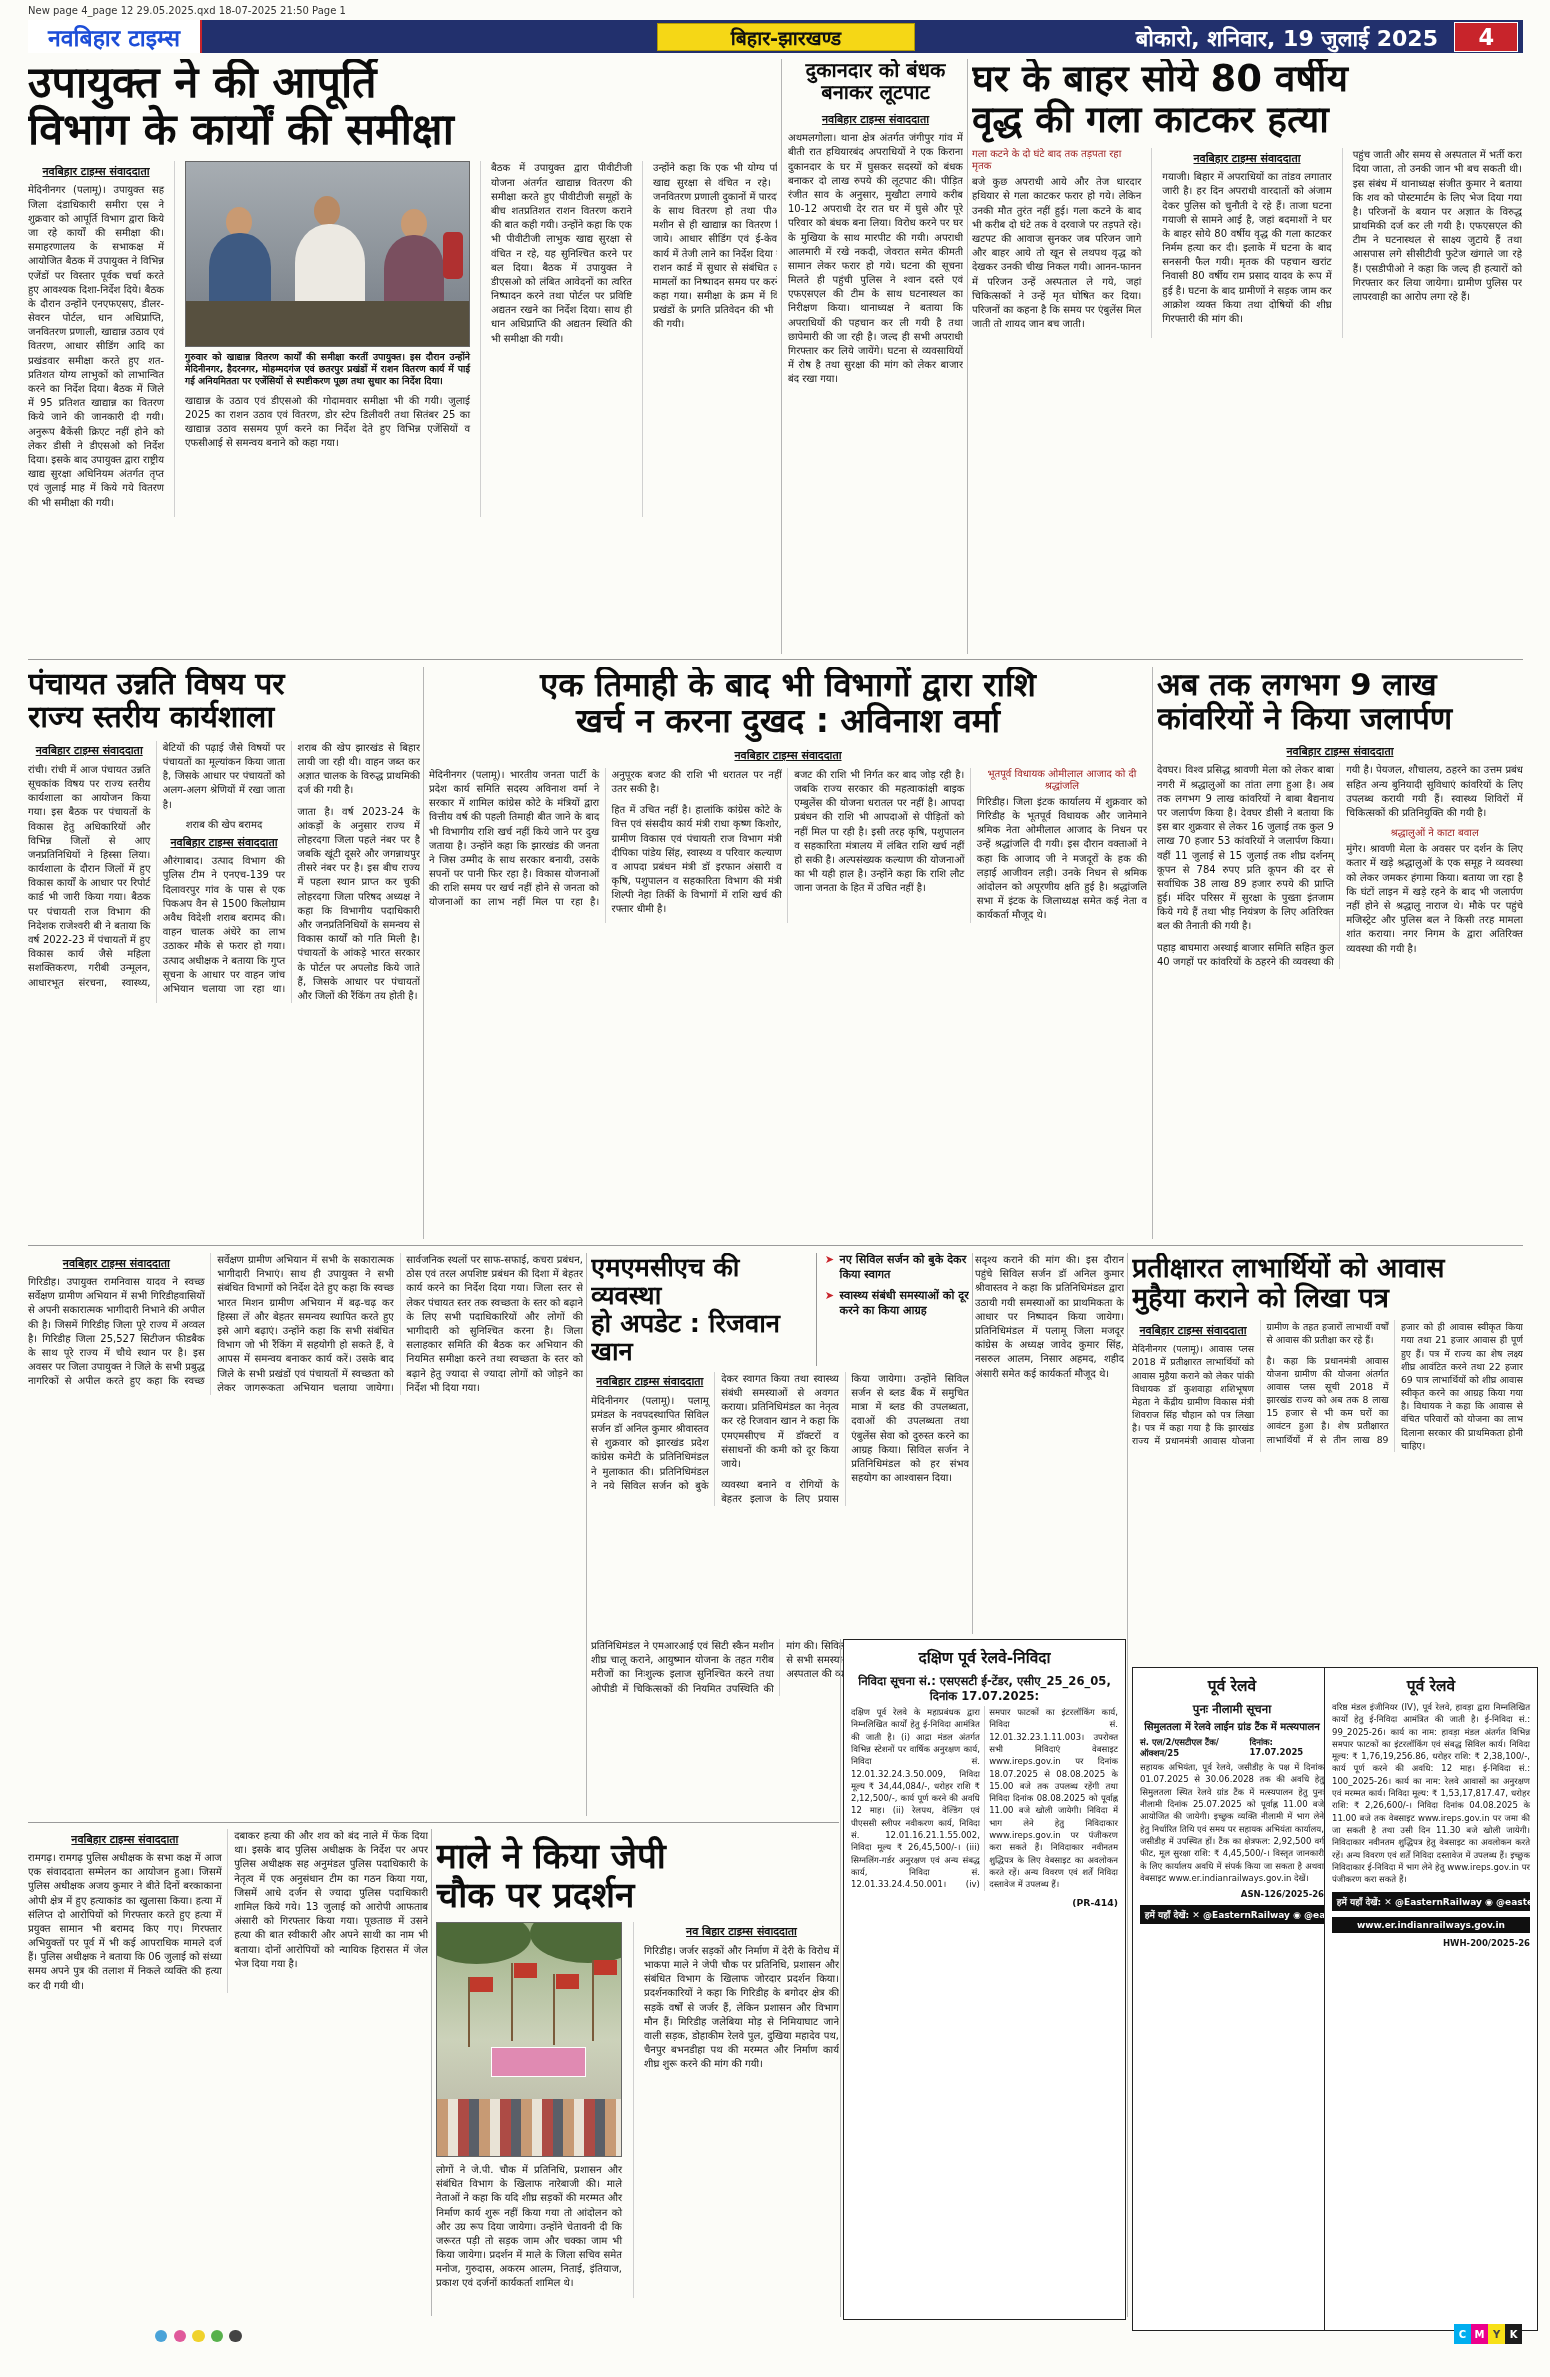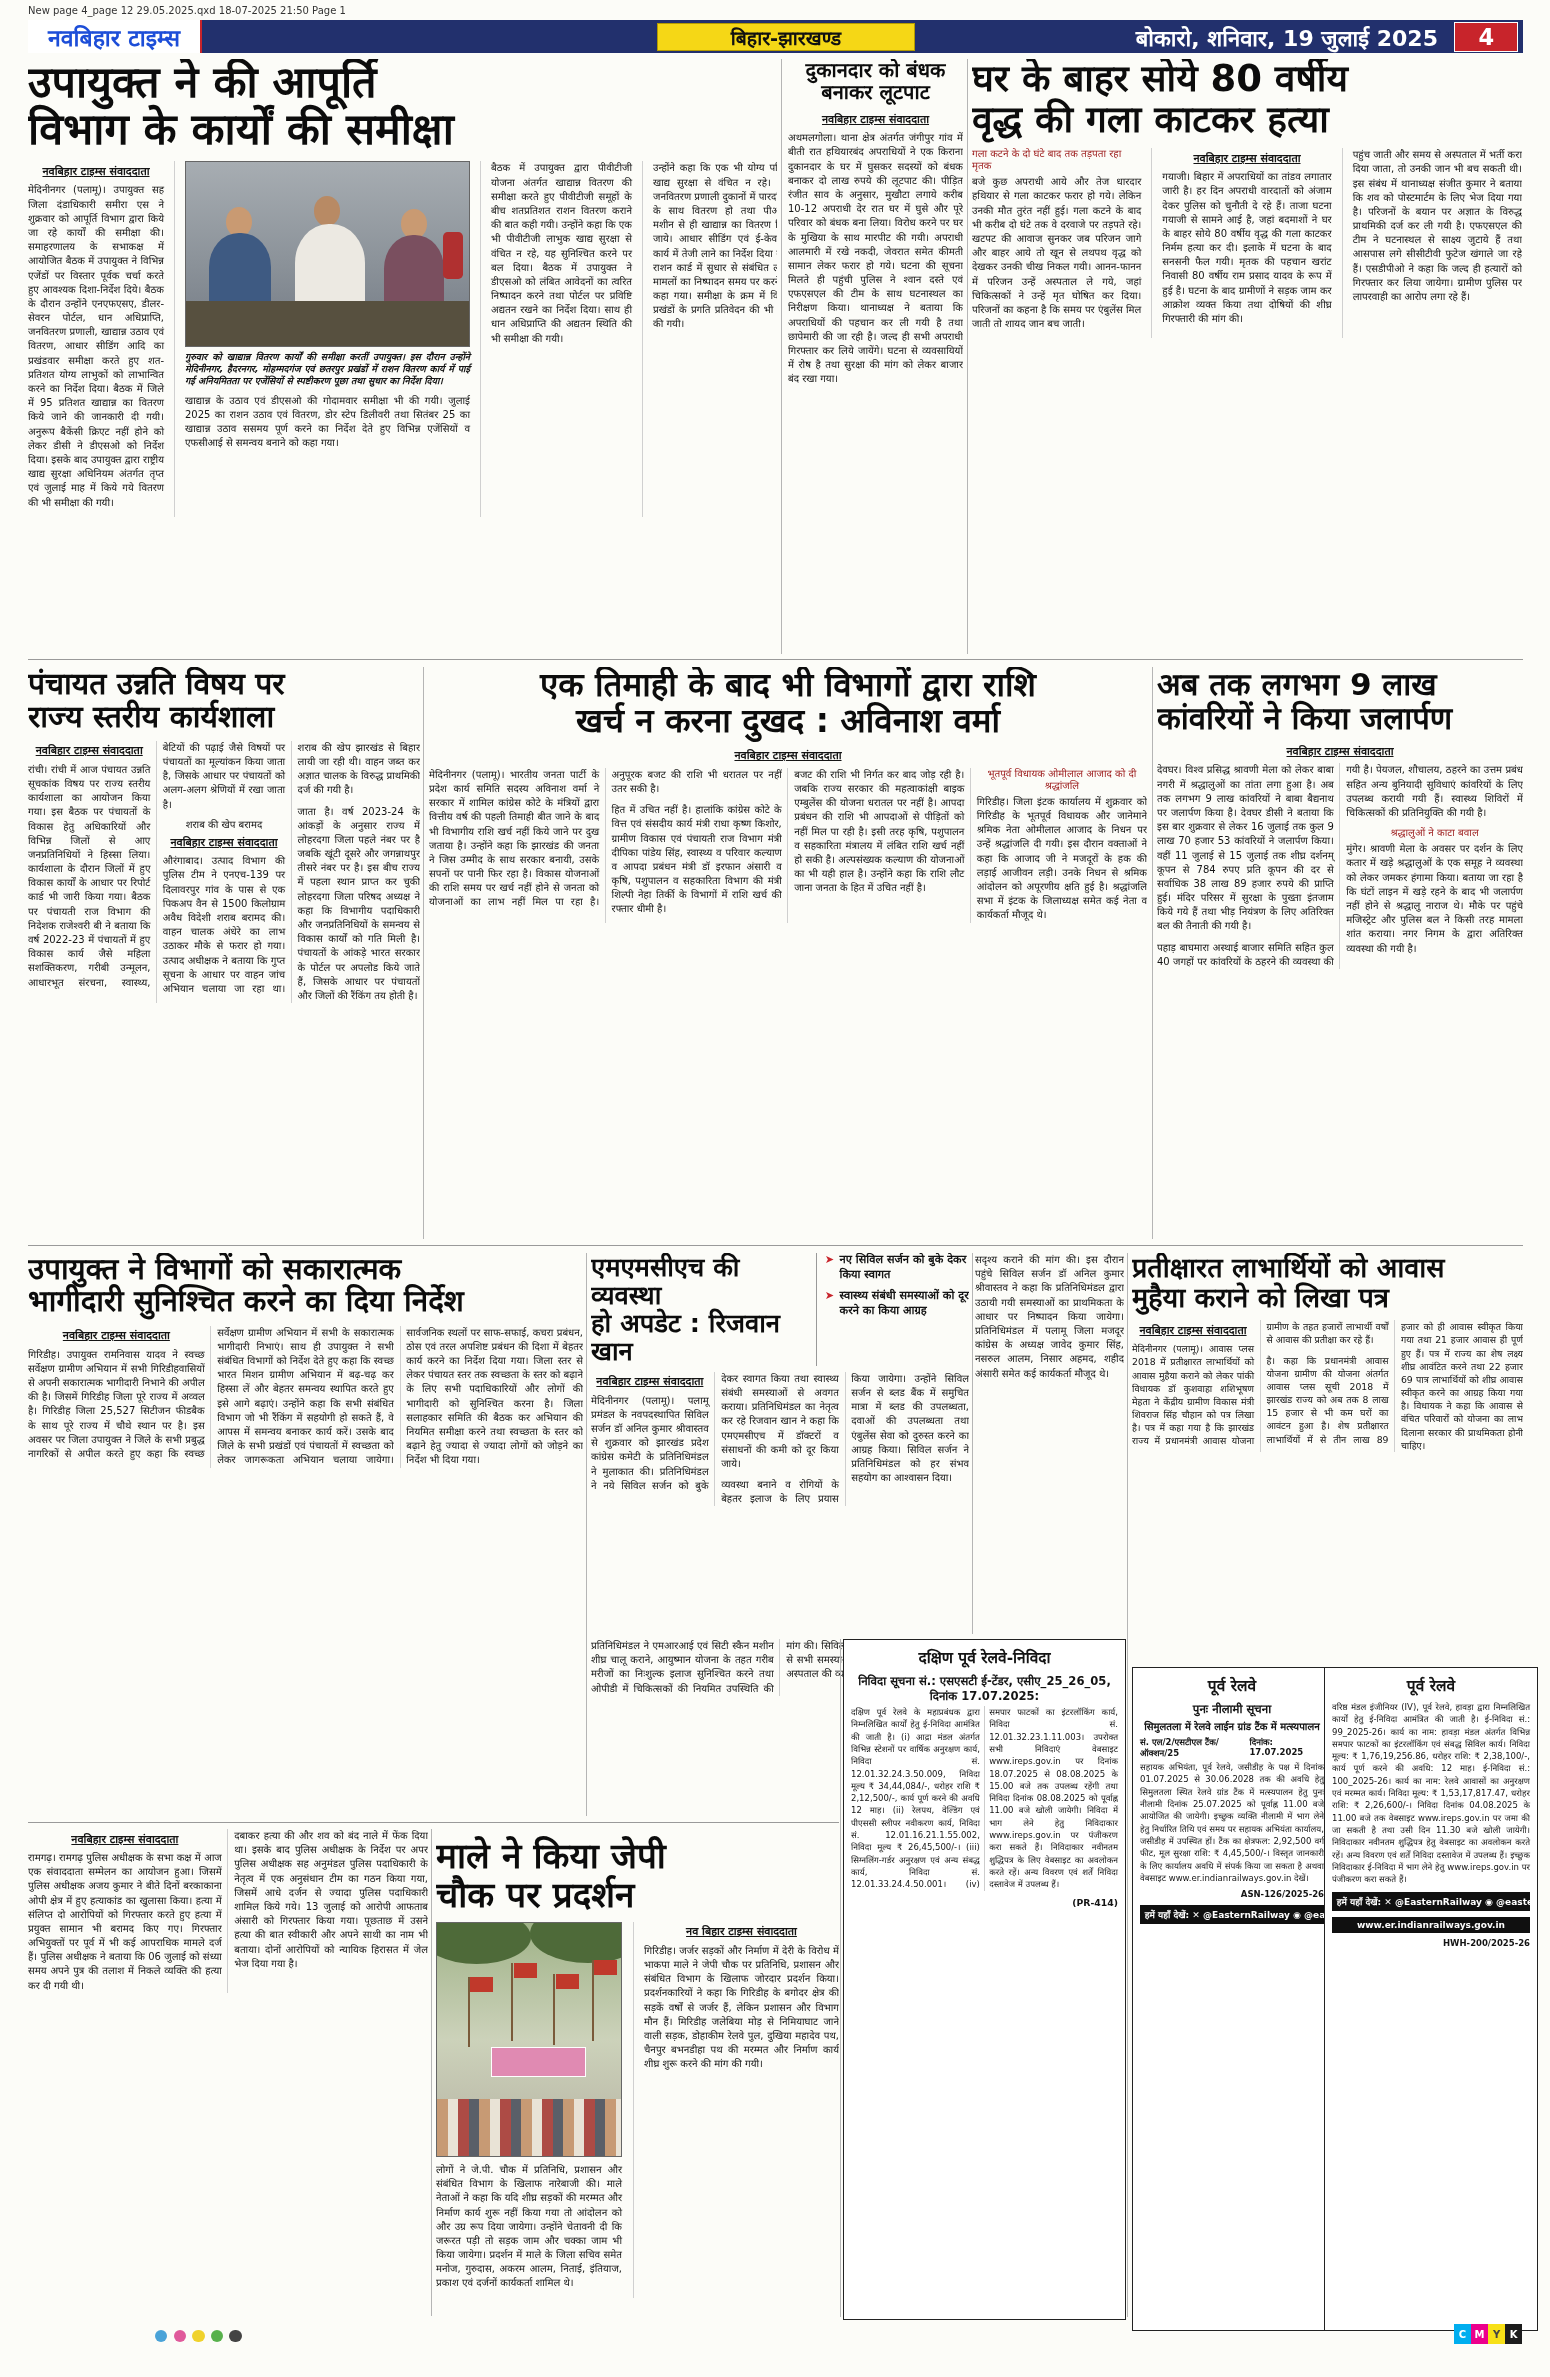--- a/index.html
+++ b/index.html
@@ -90,21 +90,21 @@
 
   <section class="art" style="left:28px;top:59px;width:749px;height:595px;">
     <h1 class="hl" style="font-size:43px;">उपायुक्त ने की आपूर्ति
 विभाग के कार्यों की समीक्षा</h1>
     <div class="a1-grid">
       <div style="width:136px;flex:0 0 auto;">
         <div class="byline">नवबिहार टाइम्स संवाददाता</div>
         <p class="body">मेदिनीनगर (पलामू)। उपायुक्त सह जिला दंडाधिकारी समीरा एस ने शुक्रवार को आपूर्ति विभाग द्वारा किये जा रहे कार्यों की समीक्षा की। समाहरणालय के सभाकक्ष में आयोजित बैठक में उपायुक्त ने विभिन्न एजेंडों पर विस्तार पूर्वक चर्चा करते हुए आवश्यक दिशा-निर्देश दिये। बैठक के दौरान उन्होंने एनएफएसए, डीलर-सेवरन पोर्टल, धान अधिप्राप्ति, जनवितरण प्रणाली, खाद्यान्न उठाव एवं वितरण, आधार सीडिंग आदि का प्रखंडवार समीक्षा करते हुए शत-प्रतिशत योग्य लाभुकों को लाभान्वित करने का निर्देश दिया। बैठक में जिले में 95 प्रतिशत खाद्यान्न का वितरण किये जाने की जानकारी दी गयी। अनुरूप बैकेंसी क्रिएट नहीं होने को लेकर डीसी ने डीएसओ को निर्देश दिया। इसके बाद उपायुक्त द्वारा राष्ट्रीय खाद्य सुरक्षा अधिनियम अंतर्गत तृप्त एवं जुलाई माह में किये गये वितरण की भी समीक्षा की गयी।</p>
       </div>
       <div style="width:285px;flex:0 0 auto;">
-        <figure style="margin:0;font-style:italic;">
+        <figure style="margin:0;">
           <div class="photo meeting">
             <div class="m-head" style="left:40px;top:45px;"></div>
             <div class="m-person" style="left:23px;top:71px;width:62px;height:71px;background:#3e5a82;"></div>
             <div class="m-head" style="left:128px;top:34px;background:#b88a64;"></div>
             <div class="m-person" style="left:109px;top:62px;width:70px;height:81px;background:#ece9e2;"></div>
             <div class="m-head" style="left:215px;top:47px;"></div>
             <div class="m-person" style="left:198px;top:73px;width:60px;height:70px;background:#7a4f5f;"></div>
             <div class="m-table"></div>
             <div style="position:absolute;right:6.2px;top:70px;width:20px;height:47px;background:#b03030;border-radius:4.7px;"></div>
           </div>
@@ -182,22 +182,20 @@
       <p class="body">देवघर। विश्व प्रसिद्ध श्रावणी मेला को लेकर बाबा नगरी में श्रद्धालुओं का तांता लगा हुआ है। अब तक लगभग 9 लाख कांवरियों ने बाबा बैद्यनाथ पर जलार्पण किया है। देवघर डीसी ने बताया कि इस बार शुक्रवार से लेकर 16 जुलाई तक कुल 9 लाख 70 हजार 53 कांवरियों ने जलार्पण किया। वहीं 11 जुलाई से 15 जुलाई तक शीघ्र दर्शनम् कूपन से 784 रुपए प्रति कूपन की दर से सर्वाधिक 38 लाख 89 हजार रुपये की प्राप्ति हुई। मंदिर परिसर में सुरक्षा के पुख्ता इंतजाम किये गये हैं तथा भीड़ नियंत्रण के लिए अतिरिक्त बल की तैनाती की गयी है।</p>
       <p class="body">पहाड़ बाघमारा अस्थाई बाजार समिति सहित कुल 40 जगहों पर कांवरियों के ठहरने की व्यवस्था की गयी है। पेयजल, शौचालय, ठहरने का उत्तम प्रबंध सहित अन्य बुनियादी सुविधाएं कांवरियों के लिए उपलब्ध करायी गयी हैं। स्वास्थ्य शिविरों में चिकित्सकों की प्रतिनियुक्ति की गयी है।</p>
       <h3 class="inhead red">श्रद्धालुओं ने काटा बवाल</h3>
       <p class="body">मुंगेर। श्रावणी मेला के अवसर पर दर्शन के लिए कतार में खड़े श्रद्धालुओं के एक समूह ने व्यवस्था को लेकर जमकर हंगामा किया। बताया जा रहा है कि घंटों लाइन में खड़े रहने के बाद भी जलार्पण नहीं होने से श्रद्धालु नाराज थे। मौके पर पहुंचे मजिस्ट्रेट और पुलिस बल ने किसी तरह मामला शांत कराया। नगर निगम के द्वारा अतिरिक्त व्यवस्था की गयी है।</p>
     </div>
   </section>
 
   <div class="hrl" style="left:28px;top:1245px;width:1495px;"></div>
 
   <section class="art" style="left:28px;top:1253px;width:555px;height:564px;">
-    <h2 class="hl" style="font-size:29.5px;">उपायुक्त ने विभागों को सकारात्मक
-भागीदारी सुनिश्चित करने का दिया निर्देश</h2>
     <div class="cols3">
       <div class="byline">नवबिहार टाइम्स संवाददाता</div>
       <p class="body">गिरिडीह। उपायुक्त रामनिवास यादव ने स्वच्छ सर्वेक्षण ग्रामीण अभियान में सभी गिरिडीहवासियों से अपनी सकारात्मक भागीदारी निभाने की अपील की है। जिसमें गिरिडीह जिला पूरे राज्य में अव्वल है। गिरिडीह जिला 25,527 सिटीजन फीडबैक के साथ पूरे राज्य में चौथे स्थान पर है। इस अवसर पर जिला उपायुक्त ने जिले के सभी प्रबुद्ध नागरिकों से अपील करते हुए कहा कि स्वच्छ सर्वेक्षण ग्रामीण अभियान में सभी के सकारात्मक भागीदारी निभाएं। साथ ही उपायुक्त ने सभी संबंधित विभागों को निर्देश देते हुए कहा कि स्वच्छ भारत मिशन ग्रामीण अभियान में बढ़-चढ़ कर हिस्सा लें और बेहतर समन्वय स्थापित करते हुए इसे आगे बढ़ाएं। उन्होंने कहा कि सभी संबंधित विभाग जो भी रैंकिंग में सहयोगी हो सकते हैं, वे आपस में समन्वय बनाकर कार्य करें। उसके बाद जिले के सभी प्रखंडों एवं पंचायतों में स्वच्छता को लेकर जागरूकता अभियान चलाया जायेगा। सार्वजनिक स्थलों पर साफ-सफाई, कचरा प्रबंधन, ठोस एवं तरल अपशिष्ट प्रबंधन की दिशा में बेहतर कार्य करने का निर्देश दिया गया। जिला स्तर से लेकर पंचायत स्तर तक स्वच्छता के स्तर को बढ़ाने के लिए सभी पदाधिकारियों और लोगों की भागीदारी को सुनिश्चित करना है। जिला सलाहकार समिति की बैठक कर अभियान की नियमित समीक्षा करने तथा स्वच्छता के स्तर को बढ़ाने हेतु ज्यादा से ज्यादा लोगों को जोड़ने का निर्देश भी दिया गया।</p>
     </div>
   </section>
 
   <section class="art" style="left:591px;top:1253px;width:378px;height:380px;">
     <div style="display:flex;gap:11px;margin-bottom:6.2px;">
       <h2 class="hl" style="font-size:25.6px;flex:0 0 214px;margin:0;">एमएमसीएच की व्यवस्था
 हो अपडेट : रिजवान खान</h2>

